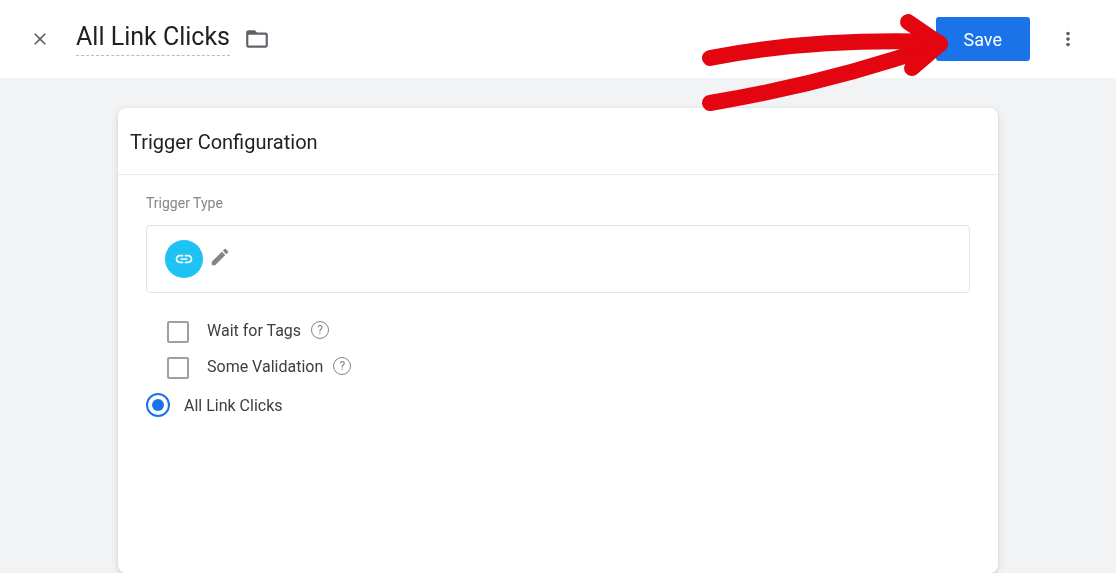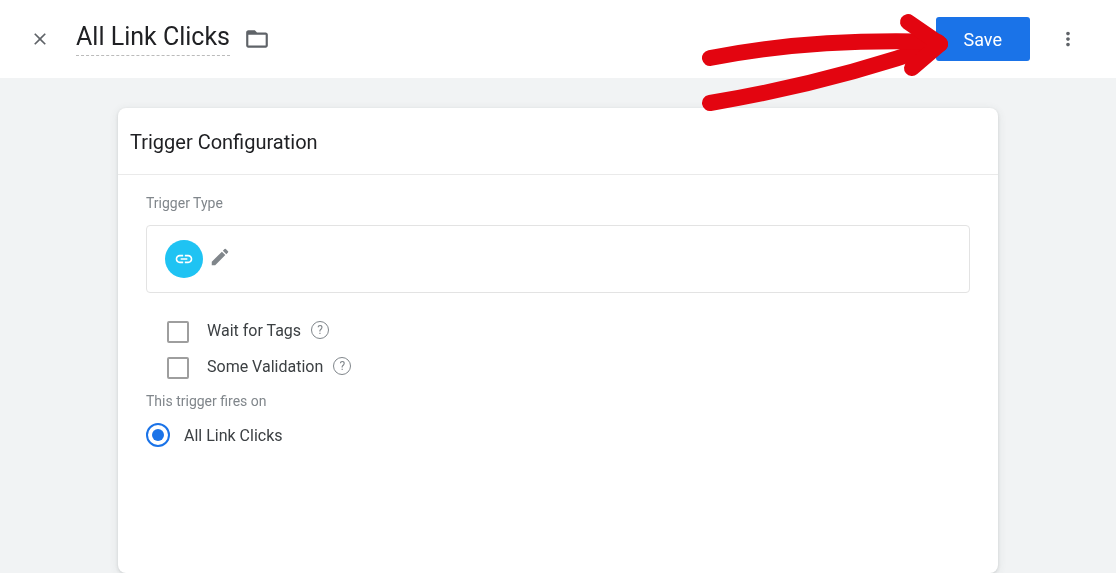--- a/index.html
+++ b/index.html
@@ -254,21 +254,20 @@
         <div class="checkbox"></div>
         <span class="check-label">Wait for Tags</span>
         <span class="help-icon">?</span>
       </div>
       <div class="check-row">
         <div class="checkbox"></div>
         <span class="check-label">Some Validation</span>
         <span class="help-icon">?</span>
       </div>
 
-      <div class="sub-label">This trigger fires on</div>
       <div class="radio-row">
         <div class="radio-item">
           <div class="radio checked"></div>
           <span class="radio-label">All Link Clicks</span>
         </div>
       </div>
     </div>
   </div>
 </div>
 

